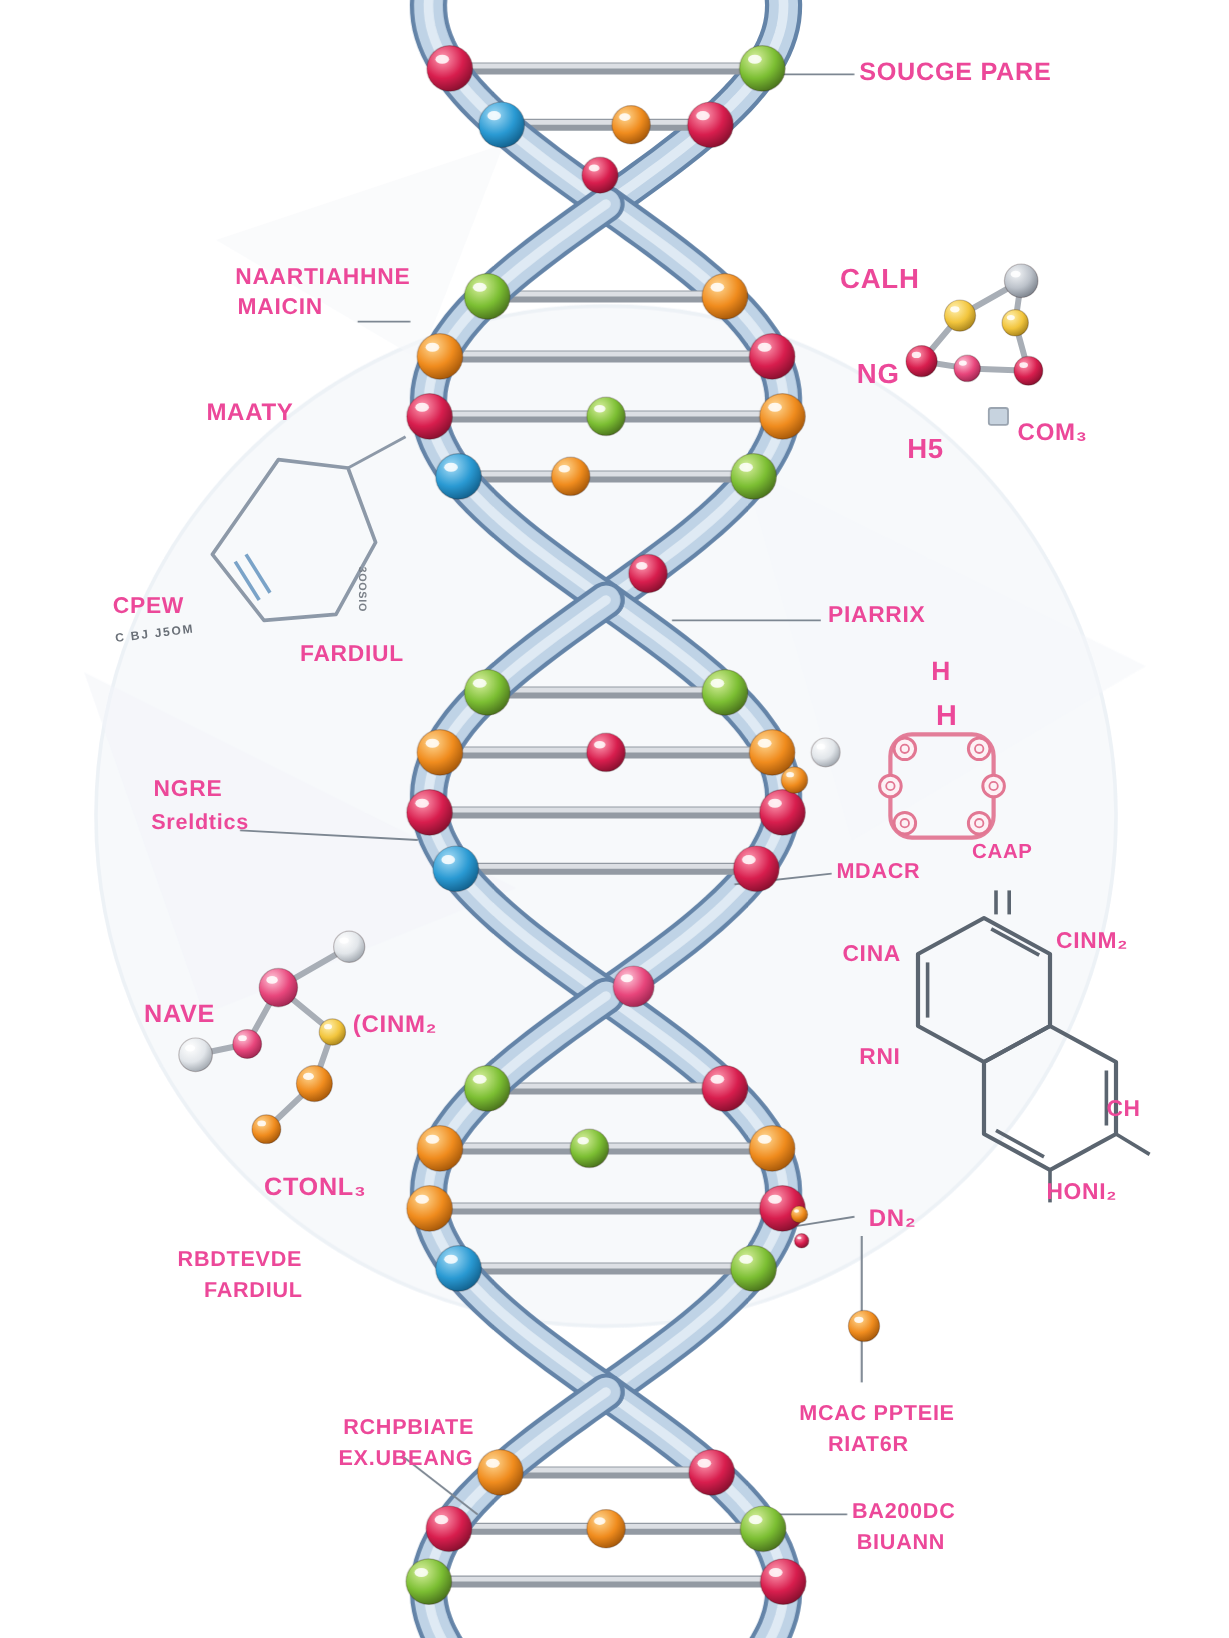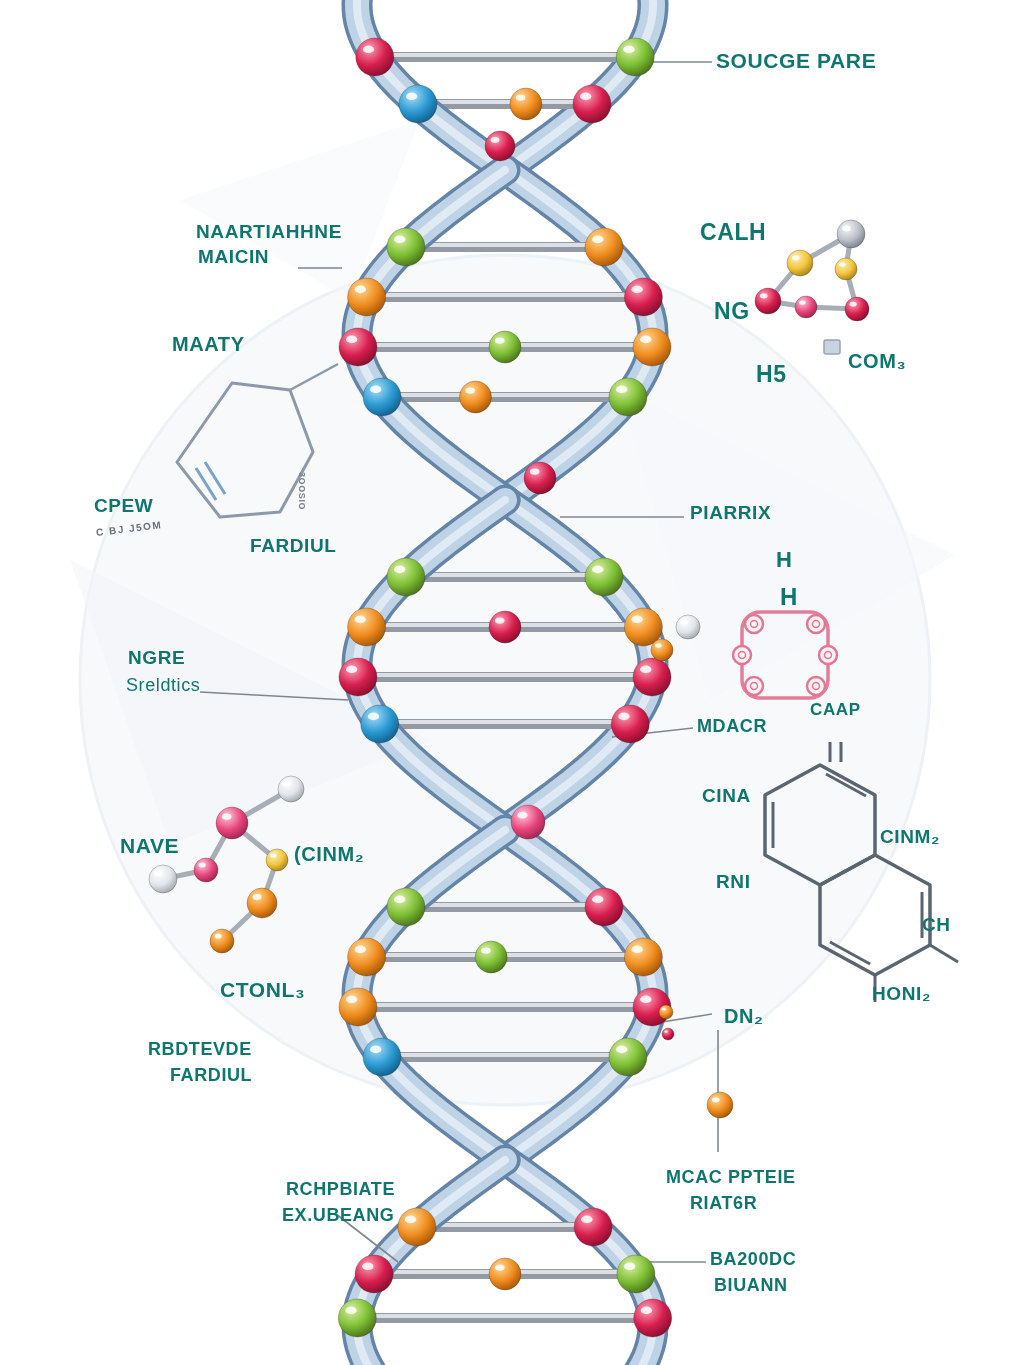--- a/index.html
+++ b/index.html
@@ -2,21 +2,21 @@
 <html><head>
 <meta charset="utf-8">
 <style>
   html,body{margin:0;padding:0;background:#ffffff;}
   .stage{
     position:relative;width:1024px;height:1365px;background:#ffffff;
     font-family:"Liberation Sans","DejaVu Sans",sans-serif;overflow:hidden;
   }
   .stage svg{position:absolute;left:0;top:0;}
   .lbl{
-    position:absolute;font-weight:700;color:#0f766e;
+    position:absolute;font-weight:700;color:#ec4899;
     letter-spacing:0.6px;white-space:nowrap;line-height:1;
   }
 </style>
 </head>
 <body>
 
 <div class="stage">
   <svg id="scene" width="1024" height="1365" viewBox="0 0 1024 1365">
       <defs>
         <radialGradient id="g-crimson" cx="35%" cy="28%" r="80%">
@@ -325,25 +325,25 @@
   <div class="lbl" style="left:756px;top:363px;font-size:23px">H5</div>
   <div class="lbl" style="left:848px;top:351px;font-size:20px">COM₃</div>
   <div class="lbl" style="left:94px;top:496px;font-size:19px">CPEW</div>
   <div class="lbl" style="left:96px;top:524px;font-size:10px;font-weight:600;letter-spacing:1.5px;color:#6a7078;transform:rotate(-7deg)">C BJ J5OM</div>
   <div class="lbl" style="left:250px;top:536px;font-size:19px">FARDIUL</div>
   <div class="lbl" style="left:306px;top:472px;font-size:9px;font-weight:600;color:#7a8088;transform:rotate(90deg);transform-origin:left top">3OOSIO</div>
   <div class="lbl" style="left:690px;top:503px;font-size:19px">PIARRIX</div>
   <div class="lbl" style="left:776px;top:549px;font-size:22px">H</div>
   <div class="lbl" style="left:780px;top:585px;font-size:24px">H</div>
   <div class="lbl" style="left:128px;top:648px;font-size:19px">NGRE</div>
-  <div class="lbl" style="left:126px;top:676px;font-size:18px;font-weight:400">Sreldtics</div>
+  <div class="lbl" style="left:126px;top:676px;font-size:18px;font-weight:700">Sreldtics</div>
   <div class="lbl" style="left:697px;top:717px;font-size:18px">MDACR</div>
   <div class="lbl" style="left:810px;top:701px;font-size:17px">CAAP</div>
   <div class="lbl" style="left:702px;top:786px;font-size:19px">CINA</div>
-  <div class="lbl" style="left:880px;top:827px;font-size:19px">CINM₂</div>
+  <div class="lbl" style="left:880px;top:775px;font-size:19px">CINM₂</div>
   <div class="lbl" style="left:716px;top:872px;font-size:19px">RNI</div>
   <div class="lbl" style="left:120px;top:835px;font-size:21px">NAVE</div>
   <div class="lbl" style="left:294px;top:844px;font-size:20px">(CINM₂</div>
   <div class="lbl" style="left:922px;top:915px;font-size:19px">CH</div>
   <div class="lbl" style="left:220px;top:979px;font-size:21px">CTONL₃</div>
   <div class="lbl" style="left:872px;top:984px;font-size:19px">HONI₂</div>
   <div class="lbl" style="left:148px;top:1040px;font-size:18px">RBDTEVDE</div>
   <div class="lbl" style="left:170px;top:1066px;font-size:18px">FARDIUL</div>
   <div class="lbl" style="left:724px;top:1006px;font-size:20px">DN₂</div>
   <div class="lbl" style="left:666px;top:1168px;font-size:18px">MCAC PPTEIE</div>

